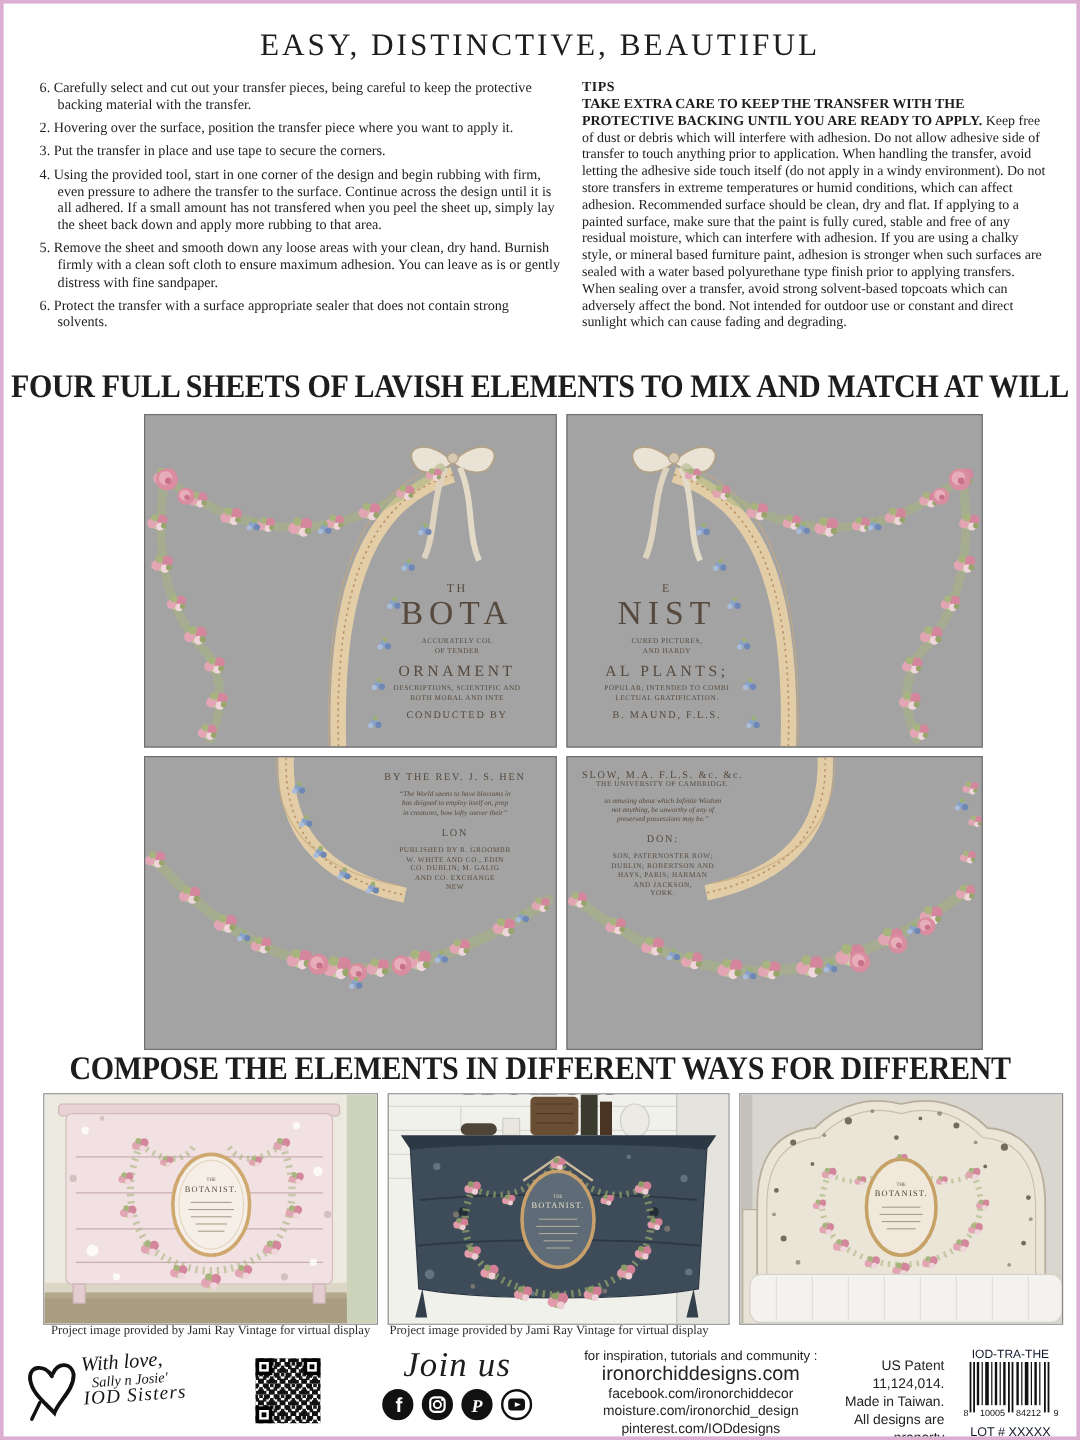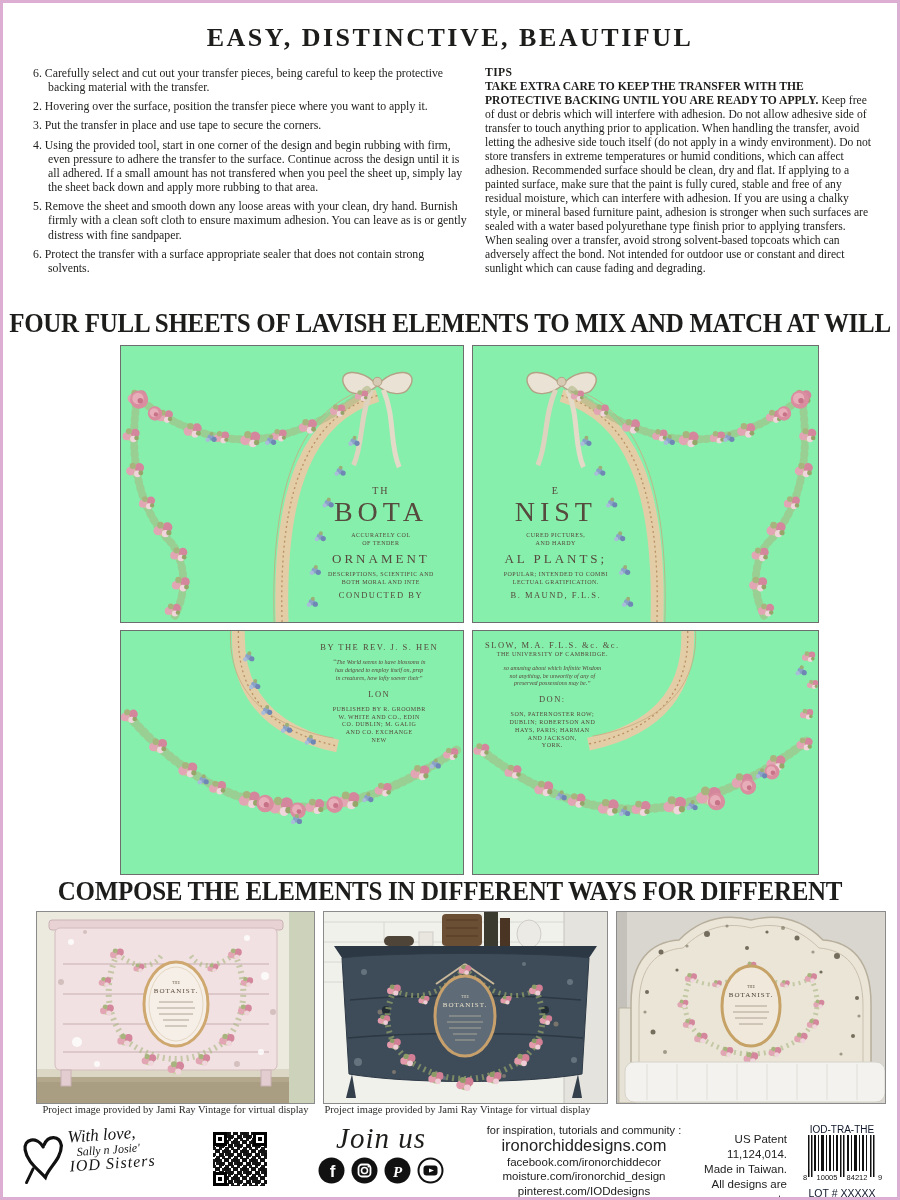--- a/index.html
+++ b/index.html
@@ -1,37 +1,37 @@
 <!DOCTYPE html>
 <html><head>
 <meta charset="utf-8">
 <style>
   html,body{margin:0;padding:0;background:#fff;}
   .page{position:relative;width:900px;height:1200px;background:#fff;border:3px solid #dcaed2;
         box-sizing:border-box;font-family:"Liberation Serif",serif;color:#1d1d1b;overflow:hidden;}
   
   .title{position:absolute;top:20px;left:0;right:0;text-align:center;font-size:26px;
-         font-weight:bold;letter-spacing:2.5px;margin:0;}
+         font-weight:normal;letter-spacing:2.5px;margin:0;}
   
   .cols{position:absolute;top:63px;left:30px;width:842px;display:flex;gap:18px;}
   .col-left{width:434px;}
   .col-right{flex:1;}
   .sec-h{font-size:12.5px;font-weight:bold;letter-spacing:.4px;margin:0 0 4px 0;}
   .inst p{font-size:11.8px;line-height:1.2;margin:0 0 5px 0;padding-left:15px;text-indent:-15px;}
   .tips p{font-size:11.6px;line-height:1.21;margin:0;}
   .tips .lead{font-weight:bold;}
   
   .big-h{position:absolute;left:0;right:0;text-align:center;font-size:25px;font-weight:bold;
          letter-spacing:-0.3px;margin:0;transform:scaleY(1.1);transform-origin:center top;}
   #sheets-h{top:305px;}
   #compose-h{top:873px;}
   
   .panels{position:absolute;top:342px;left:117px;width:699px;display:grid;
           grid-template-columns:344px 347px;grid-template-rows:278px 245px;gap:7px 8px;}
-  .panel{position:relative;border:1px solid #6e6e6e;background:#86efac;overflow:hidden;box-sizing:border-box;}
+  .panel{position:relative;border:1px solid #6e6e6e;background:#a3a3a3;overflow:hidden;box-sizing:border-box;}
   .panel svg{position:absolute;inset:0;width:100%;height:100%;}
   .ptext{position:absolute;text-align:center;color:#56493d;line-height:1.3;}
   .pt-tl{left:54%;top:50%;width:44%;}
   .pt-tr{left:3%;top:50%;width:42%;}
   .pt-bl{left:53%;top:3%;width:45%;}
   .pt-br{left:2%;top:2%;width:42%;}
   .ptext span{display:block;}
   .t-sm {font-size:10px;letter-spacing:2px;}
   .t-xl {font-size:28px;letter-spacing:5px;line-height:1.05;}
   .t-md {font-size:13px;letter-spacing:3px;margin:3px 0;}

